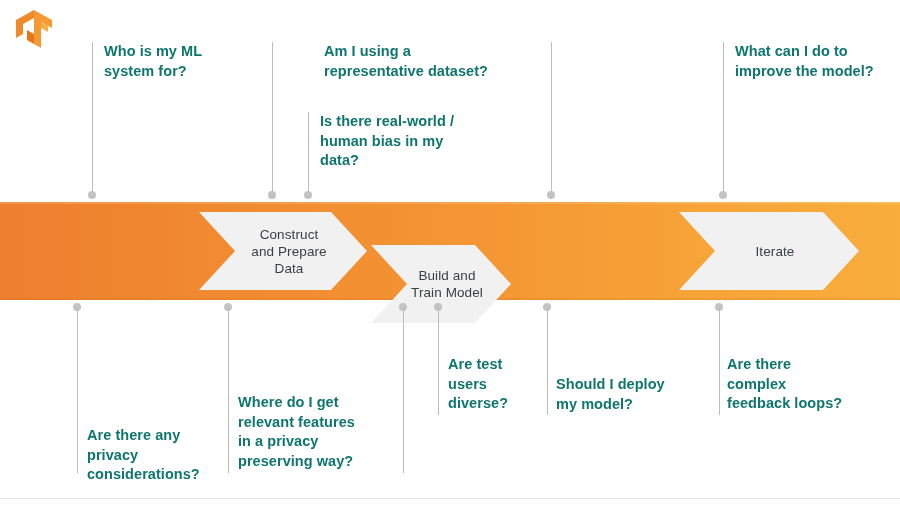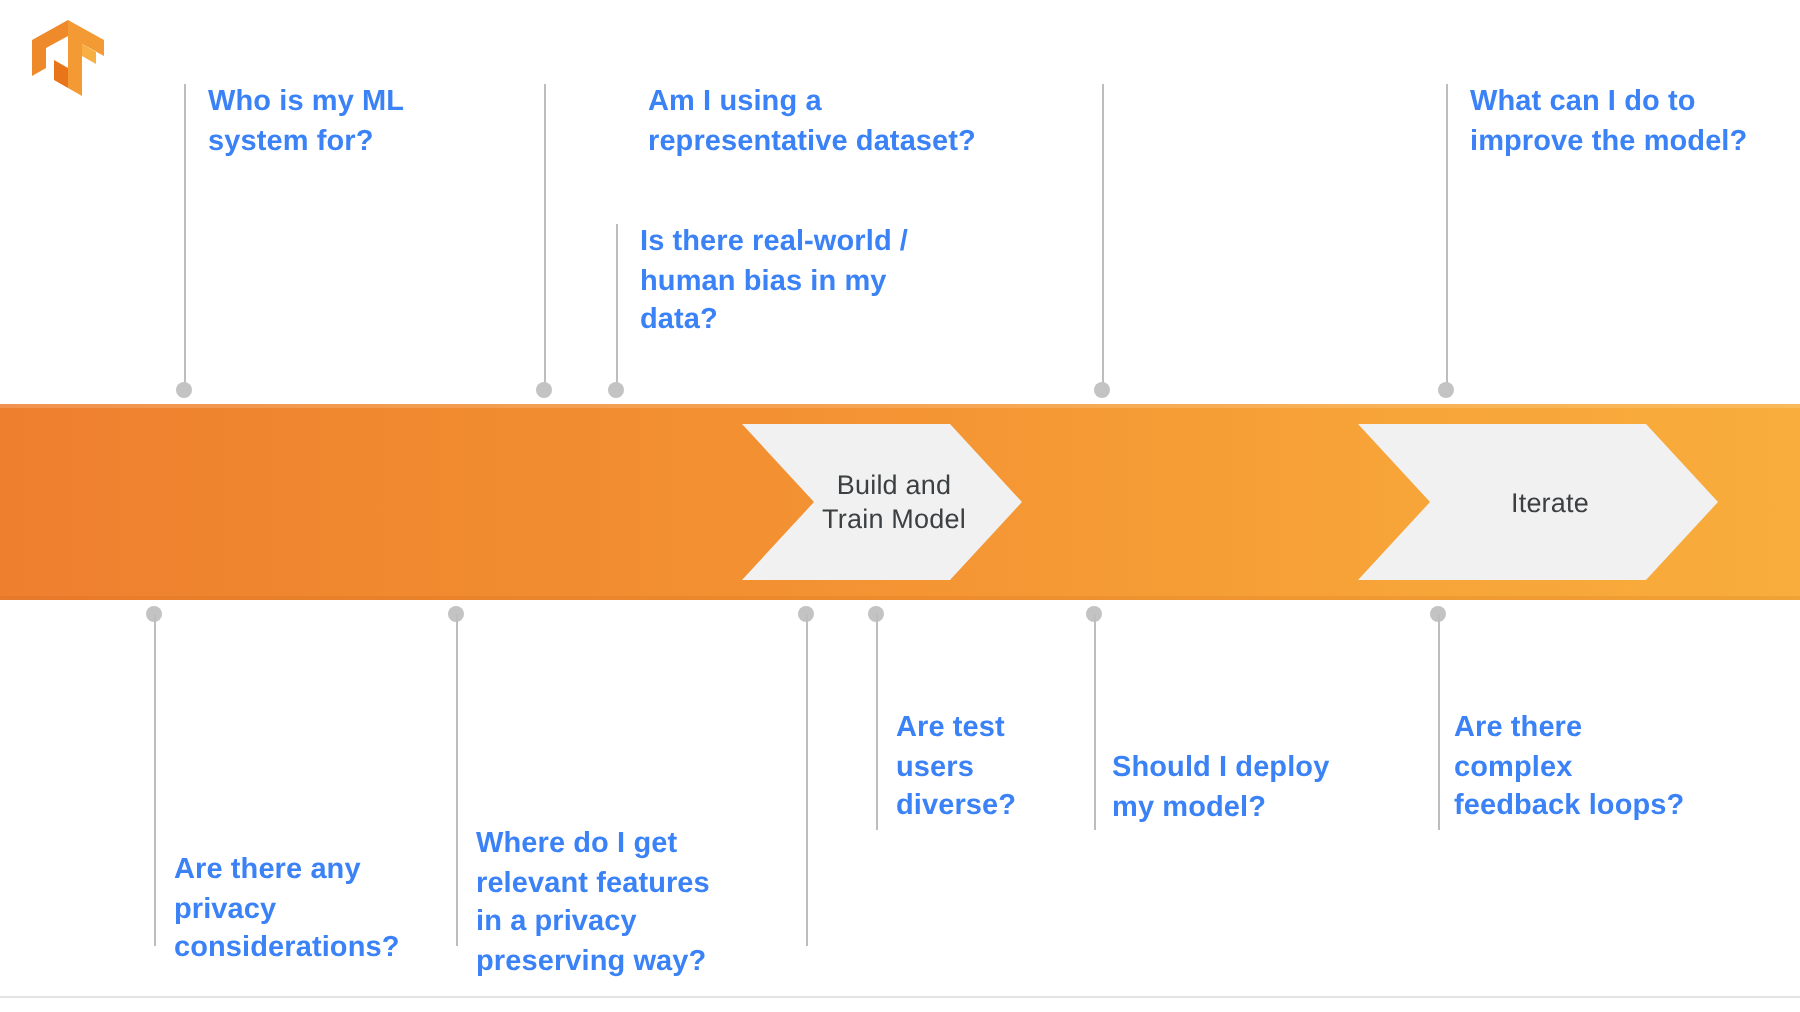--- a/index.html
+++ b/index.html
@@ -81,21 +81,21 @@
     color: #3c4043;
     text-align: center;
     letter-spacing: 0.1px;
     padding-left: 22px;
     padding-right: 10px;
     white-space: pre-line;
   }
 
   .chev-1 { left: 35px;  width: 160px; }
   .chev-2 { left: 199px; width: 168px; }
-  .chev-3 { left: 371px; width: 140px; }
+  .chev-3 { left: 371px; width: 140px; margin-top: 33px; }
   .chev-4 { left: 515px; width: 160px; }
   .chev-5 { left: 679px; width: 180px; }
 
   
   .conn {
     position: absolute;
     width: 1px;
     background: #bdbdbd;
   }
   .dot {
@@ -105,21 +105,21 @@
     border-radius: 50%;
     background: #c3c3c3;
   }
 
   
   .q {
     position: absolute;
     font-size: 14.5px;
     line-height: 19.5px;
     font-weight: bold;
-    color: #3b82f6;
+    color: #0f766e;
     letter-spacing: 0.05px;
     white-space: pre-line;
   }
 </style>
 </head>
 <body>
 
 <div id="canvas">
 
   <div class="tf-logo">
@@ -154,20 +154,25 @@
 human bias in my
 data?</div>
   <div class="q" style="left:735px; top:42px; width:175px;">What can I do to
 improve the model?</div>
 
   <div class="band">
     <div class="band-top-edge"></div>
     <div class="band-bottom-edge"></div>
   </div>
 
+  <div class="chev chev-2">
+    <span class="chev-label">Construct
+and Prepare
+Data</span>
+  </div>
   <div class="chev chev-3">
     <span class="chev-label">Build and
 Train Model</span>
   </div>
   <div class="chev chev-5">
     <span class="chev-label">Iterate</span>
   </div>
 
   <div class="dot" style="left:73px; top:303px;"></div>
   <div class="conn" style="left:77px; top:307px; height:166px;"></div>
@@ -183,21 +188,21 @@
 
   <div class="dot" style="left:543px; top:303px;"></div>
   <div class="conn" style="left:547px; top:307px; height:108px;"></div>
 
   <div class="dot" style="left:715px; top:303px;"></div>
   <div class="conn" style="left:719px; top:307px; height:108px;"></div>
 
   <div class="q" style="left:87px; top:413px; width:150px;margin-top:13px;">Are there any
 privacy
 considerations?</div>
-  <div class="q" style="left:238px; top:393px; width:155px;margin-top:20px;">Where do I get
+  <div class="q" style="left:238px; top:393px; width:155px;">Where do I get
 relevant features
 in a privacy
 preserving way?</div>
   <div class="q" style="left:448px; top:355px; width:105px;">Are test
 users
 diverse?</div>
   <div class="q" style="left:556px; top:375px; width:160px;">Should I deploy
 my model?</div>
   <div class="q" style="left:727px; top:355px; width:165px;">Are there
 complex

